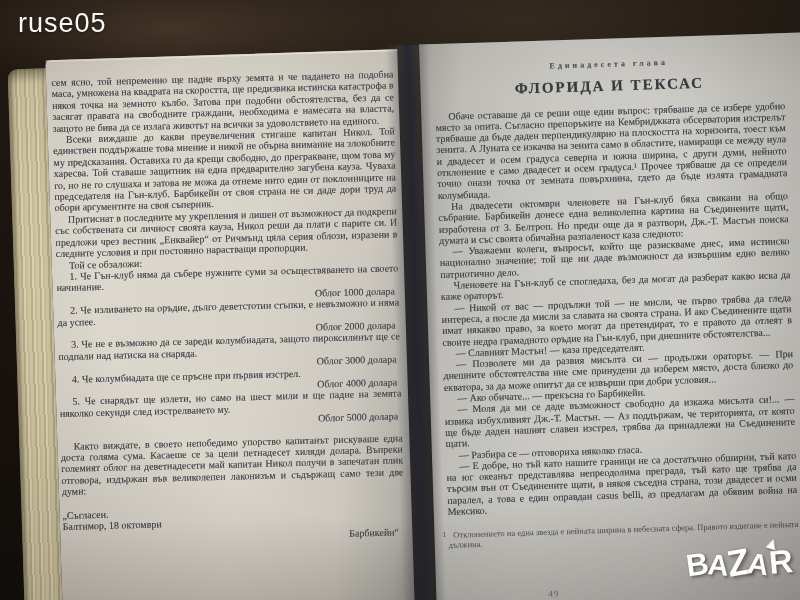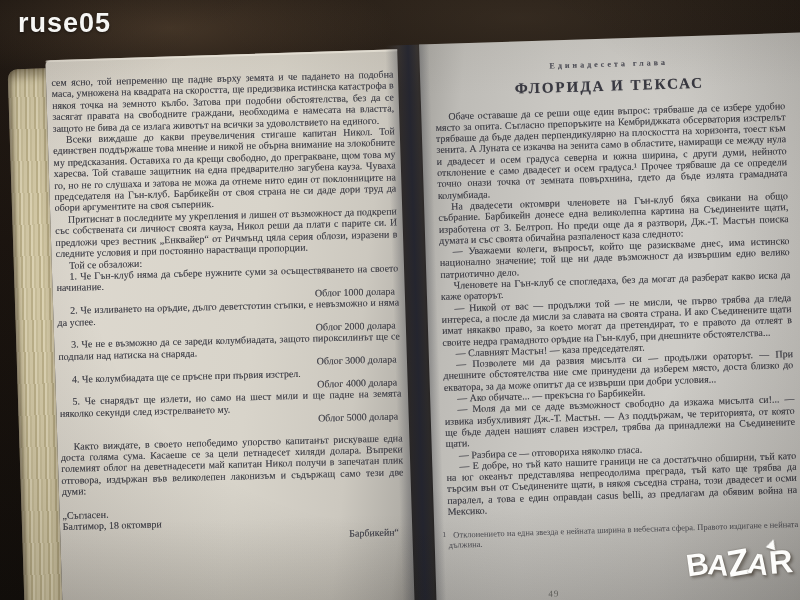--- a/index.html
+++ b/index.html
@@ -64,21 +64,21 @@
     margin:11px 0 13px; color:#393941; text-shadow:0 0 0.7px rgba(57,57,65,.6); }
 
   .footnote { margin-top:13px; font-size:8.5px; line-height:10px; text-align:justify;
     color:#4a4a50; }
   .fn-marker { display:inline-block; margin-right:7px; margin-left:-6px; font-size:7.5px;
     vertical-align:top; }
   .page-num { position:absolute; left:112px; top:548px; font-size:9px; color:#63635f;
     letter-spacing:1px; z-index:2; }
 
   .wm-ruse { position:absolute; left:18px; top:8px; z-index:10;
-    font-family:"Liberation Sans", sans-serif; font-weight:bold; font-size:27px;
+    font-family:"Liberation Sans", sans-serif; font-weight:normal; font-size:27px;
     color:#f6f6f4; letter-spacing:1px; text-shadow:0 1px 3px rgba(0,0,0,.45); }
 
   .wm-bazar { position:absolute; left:686px; top:546px; z-index:10; display:flex;
     font-family:"Liberation Sans", sans-serif; font-weight:900; color:#fdfdfb; }
   .wm-bazar span.lt { display:inline-block; font-size:31px; line-height:1;
     text-shadow:2px 2px 3px rgba(40,30,20,.45), 0 0 1px rgba(60,50,40,.6); }
   .lt1 { transform:rotate(-8deg) translateY(3px); }
   .lt2 { transform:rotate(5deg) translateY(5px); font-size:29px !important; }
   .lt3 { transform:rotate(-10deg) scale(1.2) translateY(1px); }
   .lt4 { transform:rotate(8deg) translateY(4px); font-size:29px !important; }

